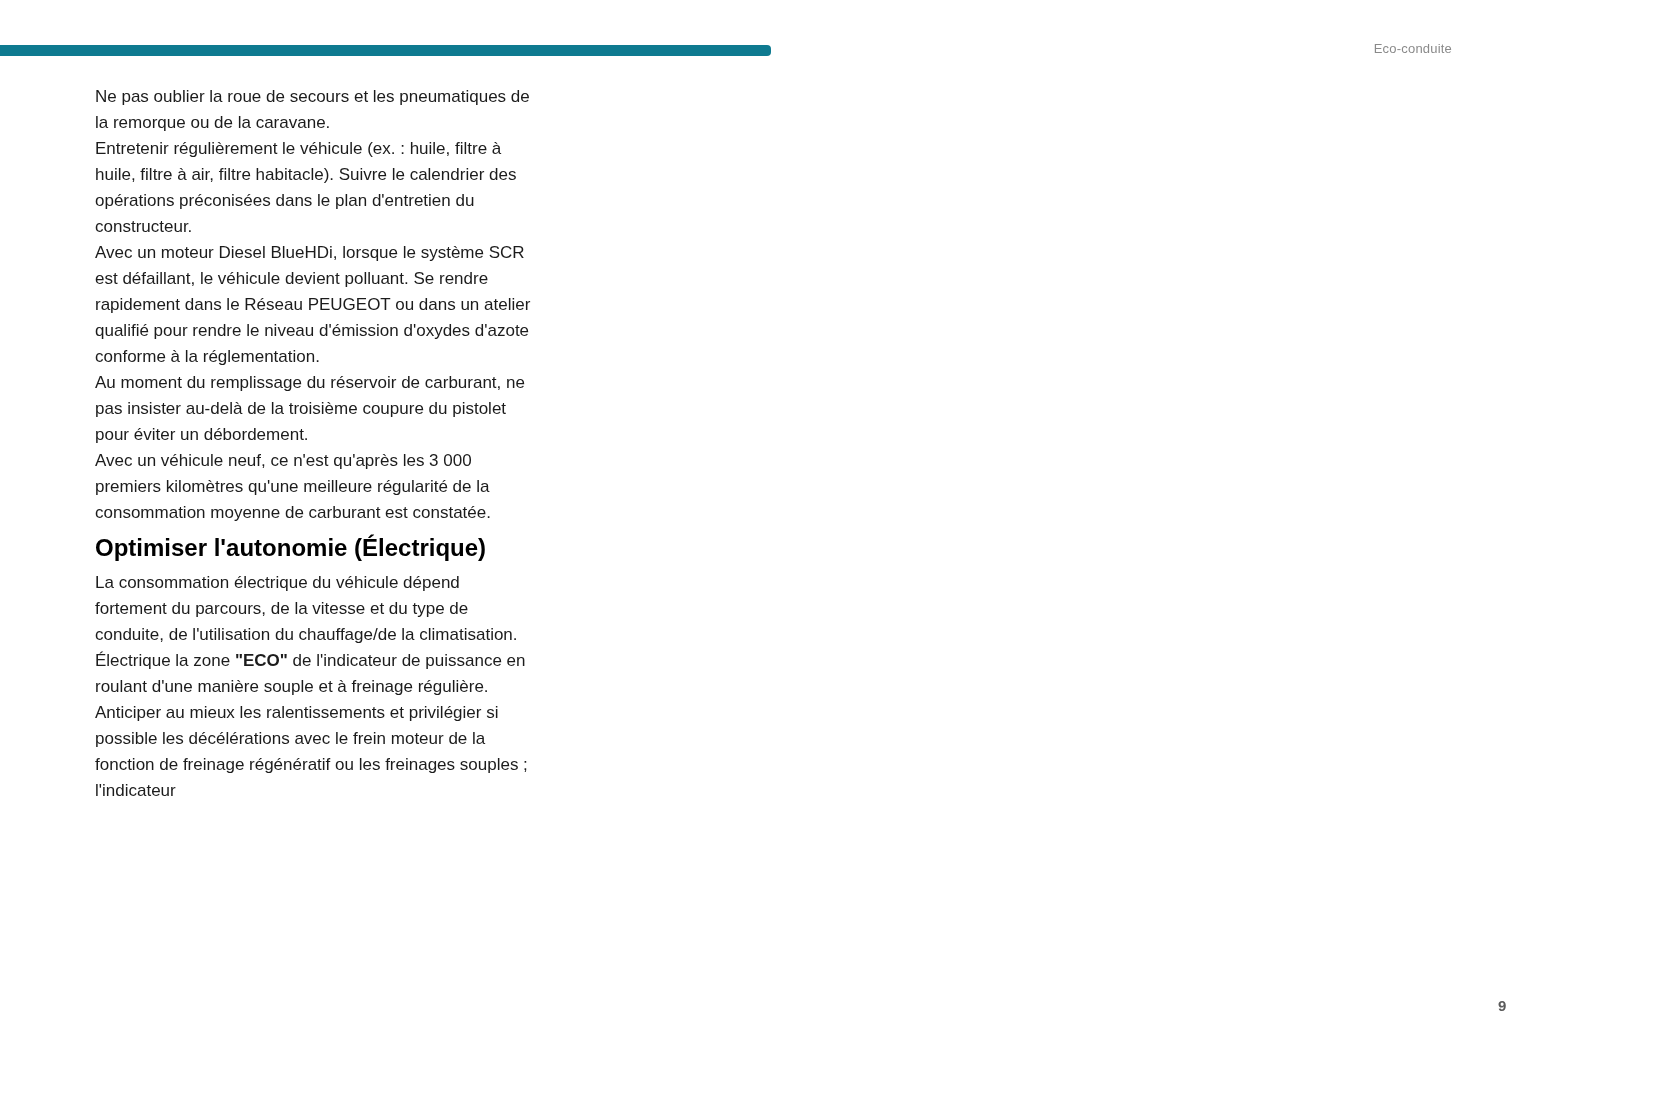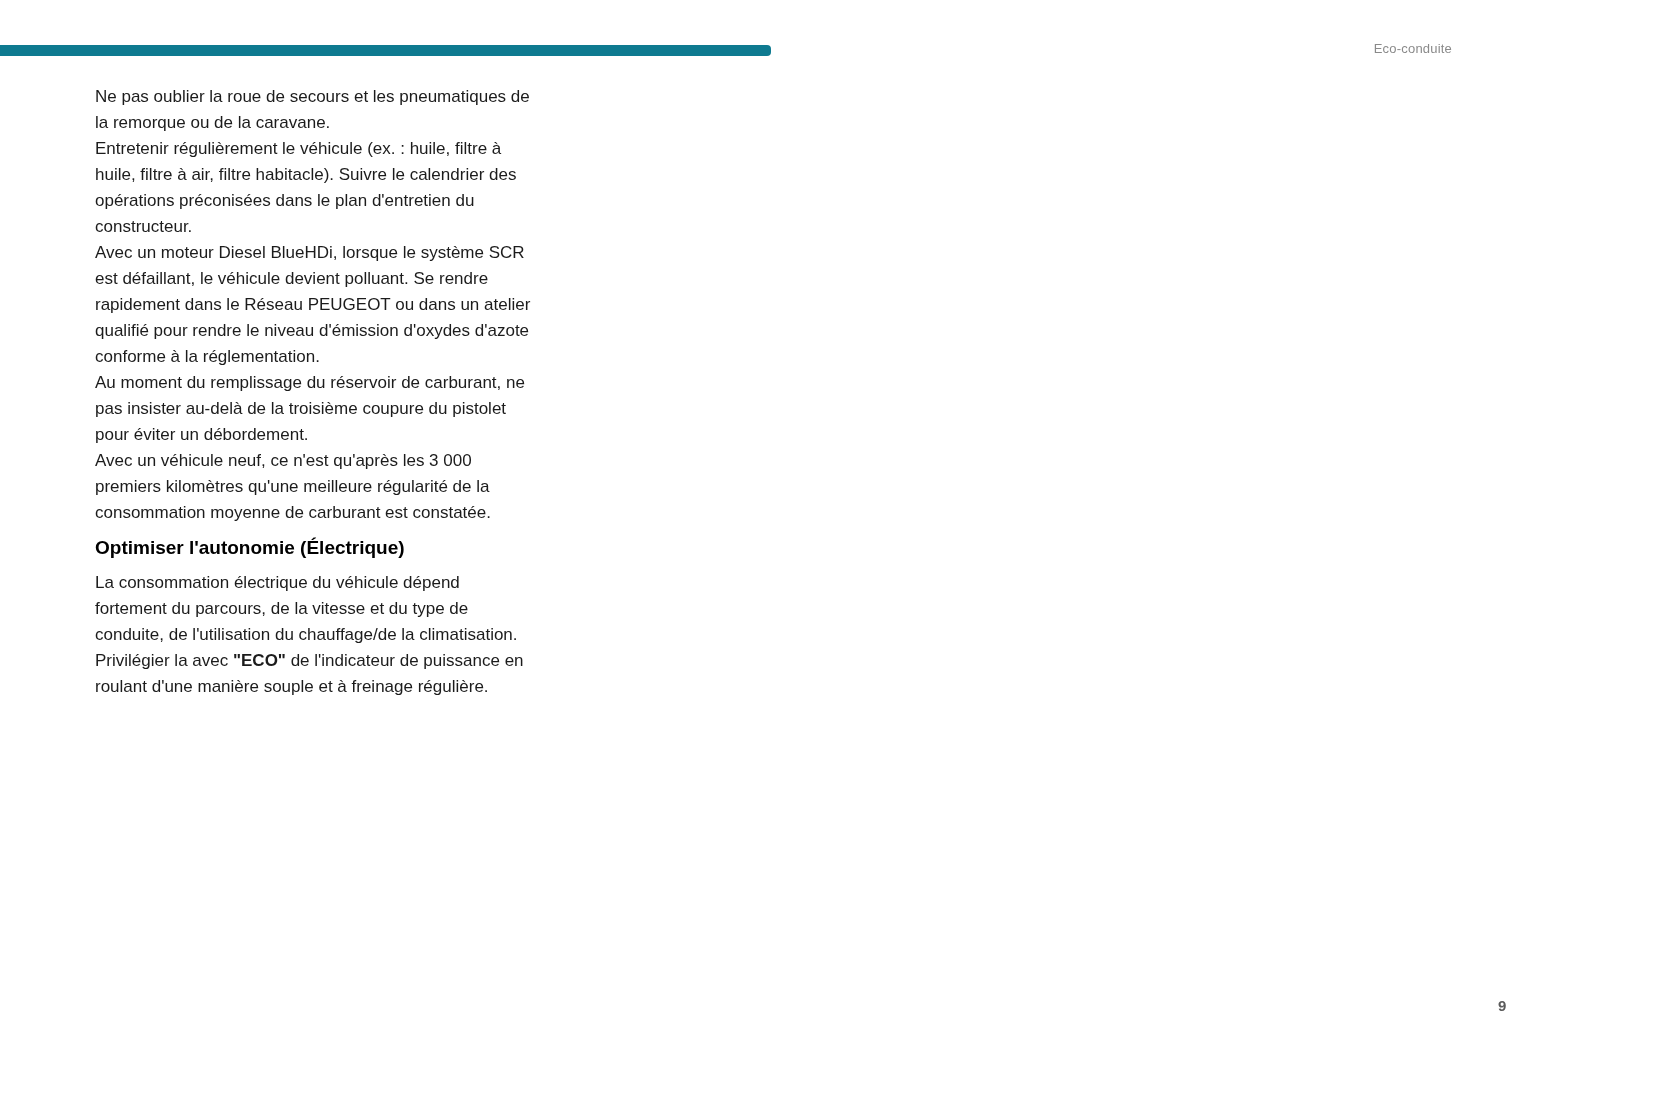--- a/index.html
+++ b/index.html
@@ -15,21 +15,21 @@
   .header-title{
     position:absolute;top:41px;right:201px;
     font-size:13px;color:#8a8a8a;letter-spacing:.2px;
   }
   .col{position:absolute;top:84px;font-size:17px;line-height:26px;}
   .col-left{left:95px;width:436px;}
   .col-right{left:557px;width:436px;}
   .para{margin:0;}
   .bold{font-weight:bold;}
   .heading{
-    font-size:19px;font-weight:bold;color:#000;
+    font-size:24px;font-weight:bold;color:#000;
     margin:9px 0 9px 0;line-height:26px;
   }
   .page-number{
     position:absolute;left:1498px;top:997px;
     font-size:15px;font-weight:bold;color:#5a5a5a;
   }
 </style>
 </head>
 <body>
 
@@ -43,21 +43,22 @@
     <div>
         <div class="para"><span>Ne pas oublier la roue de secours et les pneumatiques de la remorque ou de la caravane.</span></div>
         <div class="para"><span>Entretenir régulièrement le véhicule (ex. : huile, filtre à huile, filtre à air, filtre habitacle). Suivre le calendrier des opérations préconisées dans le plan d'entretien du constructeur.</span></div>
         <div class="para"><span>Avec un moteur Diesel BlueHDi, lorsque le système SCR est défaillant, le véhicule devient polluant. Se rendre rapidement dans le Réseau PEUGEOT ou dans un atelier qualifié pour rendre le niveau d'émission d'oxydes d'azote conforme à la réglementation.</span></div>
         <div class="para"><span>Au moment du remplissage du réservoir de carburant, ne pas insister au-delà de la troisième coupure du pistolet pour éviter un débordement.</span></div>
         <div class="para"><span>Avec un véhicule neuf, ce n'est qu'après les 3&nbsp;000 premiers kilomètres qu'une meilleure régularité de la consommation moyenne de carburant est constatée.</span></div>
       </div>
     <h2 class="heading">Optimiser l'autonomie (Électrique)</h2>
     <div>
         <div class="para"><span>La consommation électrique du véhicule dépend fortement du parcours, de la vitesse et du type de conduite, de l'utilisation du chauffage/de la climatisation.</span></div>
-        <div class="para"><span>Privilégier la avec </span><span class="bold">"ECO"</span><span> de l'indicateur de puissance en roulant d'une manière souple et à freinage régulière.</span></div>
+        <div class="para"><span>Électrique la zone </span><span class="bold">"ECO"</span><span> de l'indicateur de puissance en roulant d'une manière souple et à freinage régulière.</span></div>
+        <div class="para"><span>Anticiper au mieux les ralentissements et privilégier si possible les décélérations avec le frein moteur de la fonction de freinage régénératif ou les freinages souples ; l'indicateur</span></div>
       </div>
   </div>
 
   <div class="col col-right">
     <div>
       </div>
   </div>
 
   <div class="page-number">9</div>
 

